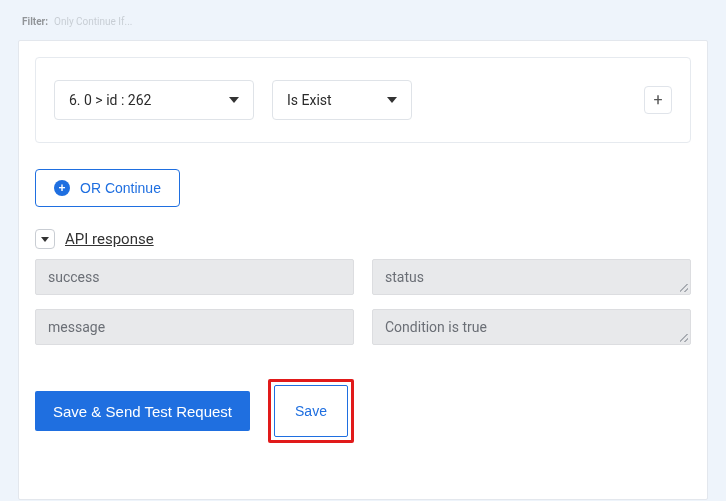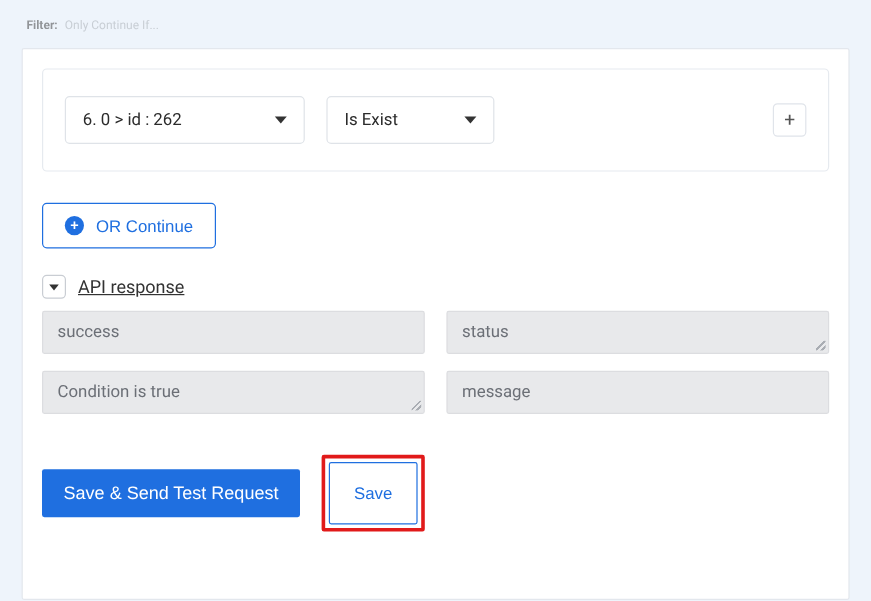--- a/index.html
+++ b/index.html
@@ -204,25 +204,25 @@
       <span>API response</span>
     </div>
 
     <div class="kv-grid">
       <div class="kv-cell">
         <span>success</span>
       </div>
       <div class="kv-cell resizable">
         <span>status</span>
       </div>
+      <div class="kv-cell">
+        <span>message</span>
+      </div>
       <div class="kv-cell resizable">
         <span>Condition is true</span>
-      </div>
-      <div class="kv-cell">
-        <span>message</span>
       </div>
     </div>
 
     <div class="button-row">
       <button class="btn-primary">Save &amp; Send Test Request</button>
       <span class="highlight-frame">
         <button class="btn-secondary">Save</button>
       </span>
     </div>
 

